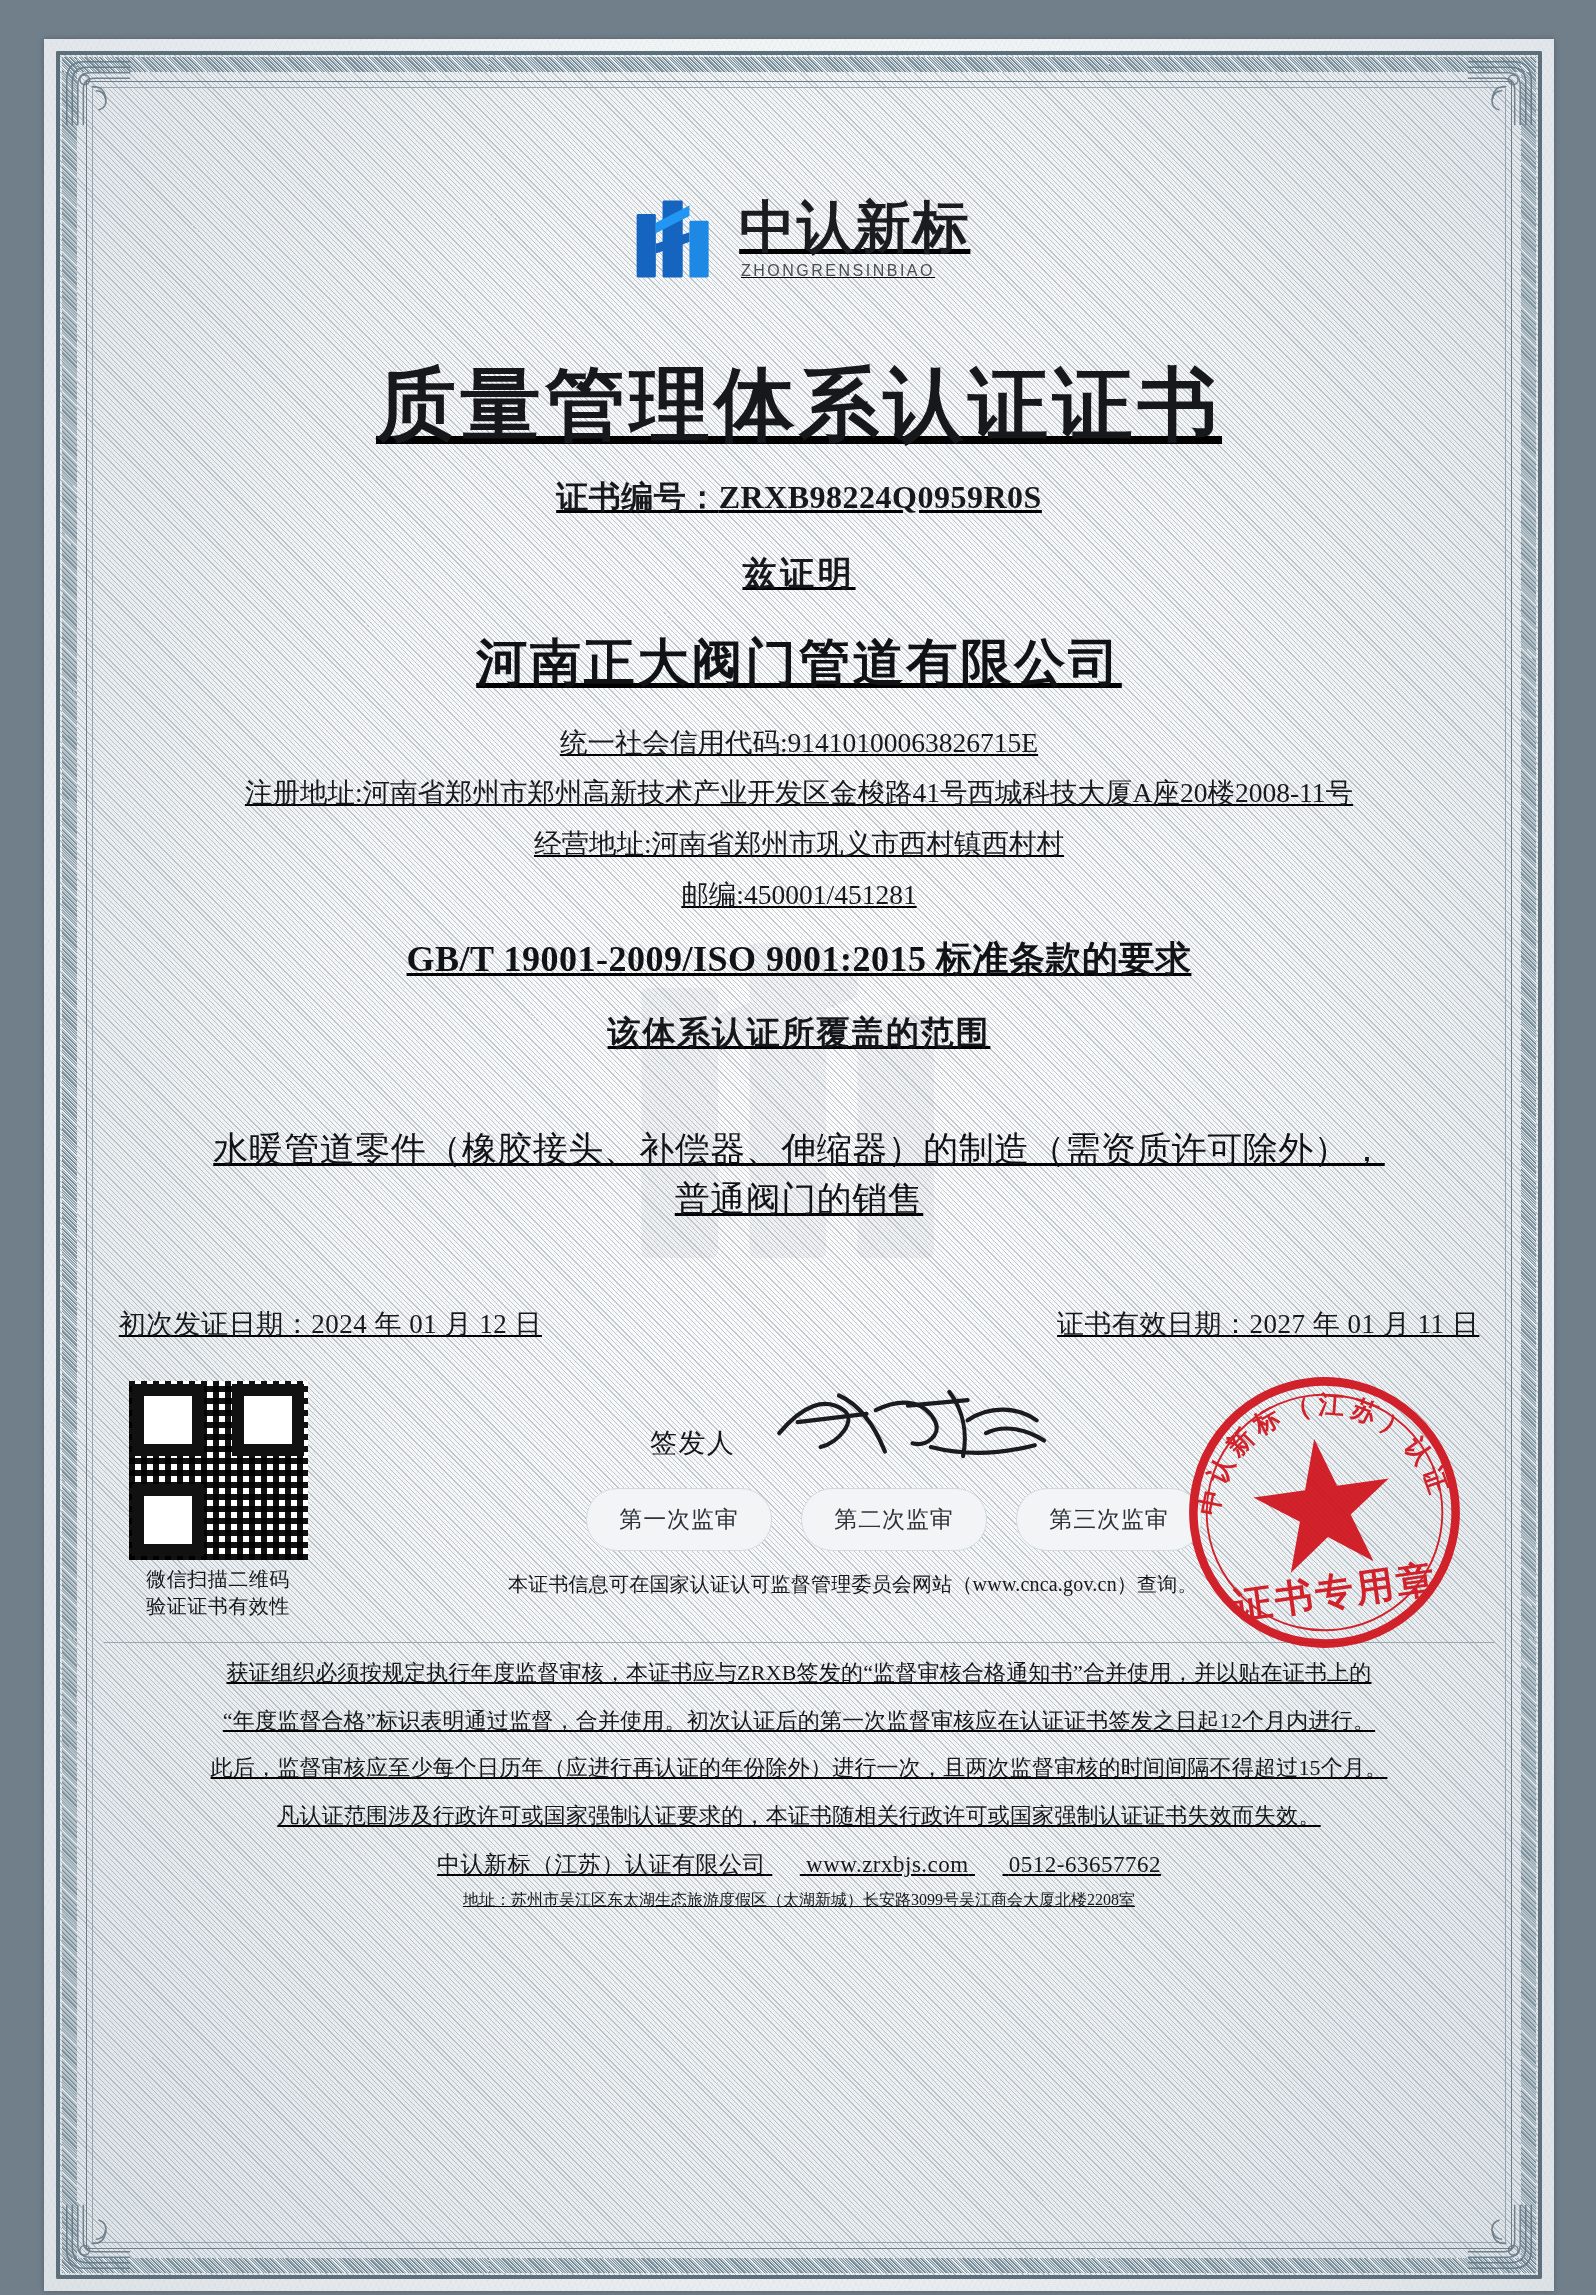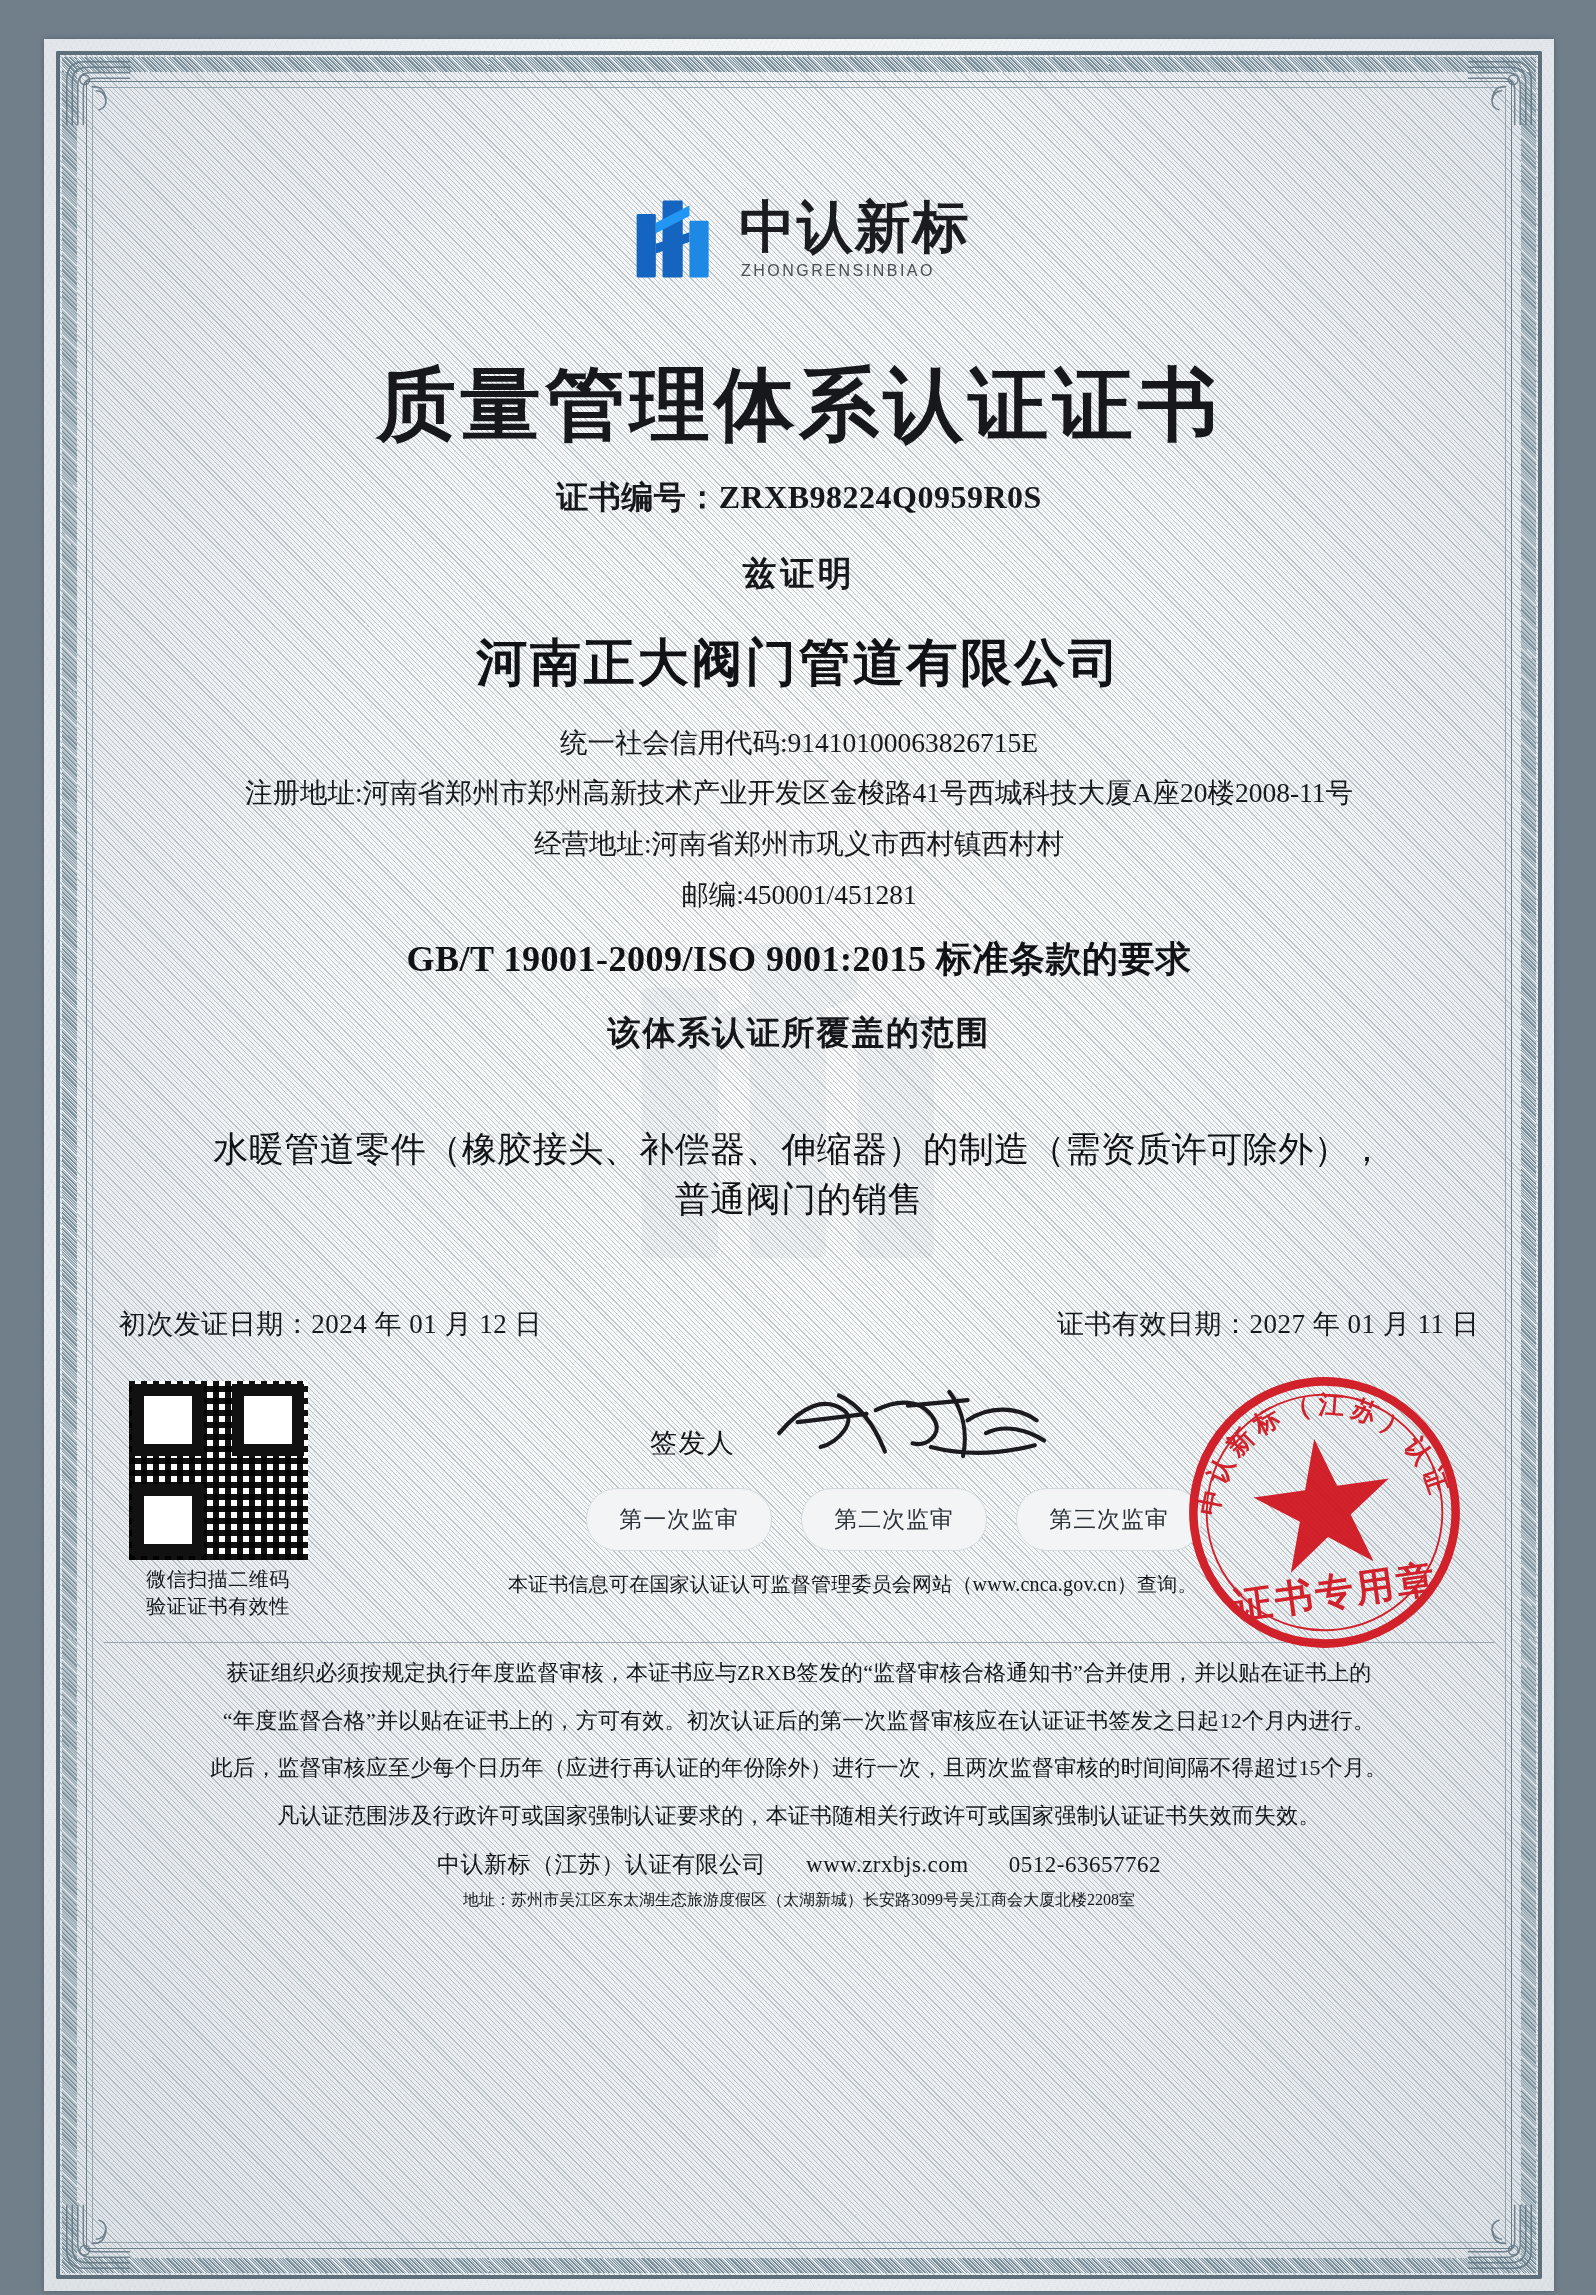--- a/index.html
+++ b/index.html
@@ -115,20 +115,21 @@
   .watermark svg { width: 100%; height: 100%; }
 
   
   .content {
     position: absolute;
     left: 60px;
     right: 60px;
     top: 69px;
     bottom: 60px;
     text-align: center;
+    text-decoration: underline;
   }
 
   
   .logo-row {
     display: flex;
     align-items: center;
     justify-content: center;
     gap: 15.6px;
     margin-top: 78px;
   }
@@ -555,21 +556,21 @@
               <text x="150" y="248" text-anchor="middle" font-family="'Liberation Sans', sans-serif" font-size="40" font-weight="bold" fill="#d0111b" letter-spacing="3">证书专用章</text>
             </g>
           </svg>
         </div>
       </div>
 
       <div class="footer-rule"></div>
 
       <div class="footer">
         <p>获证组织必须按规定执行年度监督审核，本证书应与ZRXB签发的“监督审核合格通知书”合并使用，并以贴在证书上的</p>
-        <p>“年度监督合格”并以贴在证书上的，方可有效。初次认证后的第一次监督审核应在认证证书签发之日起12个月内进行。</p>
+        <p>“年度监督合格”标识表明通过监督，合并使用。初次认证后的第一次监督审核应在认证证书签发之日起12个月内进行。</p>
         <p>此后，监督审核应至少每个日历年（应进行再认证的年份除外）进行一次，且两次监督审核的时间间隔不得超过15个月。</p>
         <p>凡认证范围涉及行政许可或国家强制认证要求的，本证书随相关行政许可或国家强制认证证书失效而失效。</p>
       </div>
 
       <div class="footer-company">
         <span>中认新标（江苏）认证有限公司</span>
         <span class="sp"></span>
         <span>www.zrxbjs.com</span>
         <span class="sp"></span>
         <span>0512-63657762</span>

